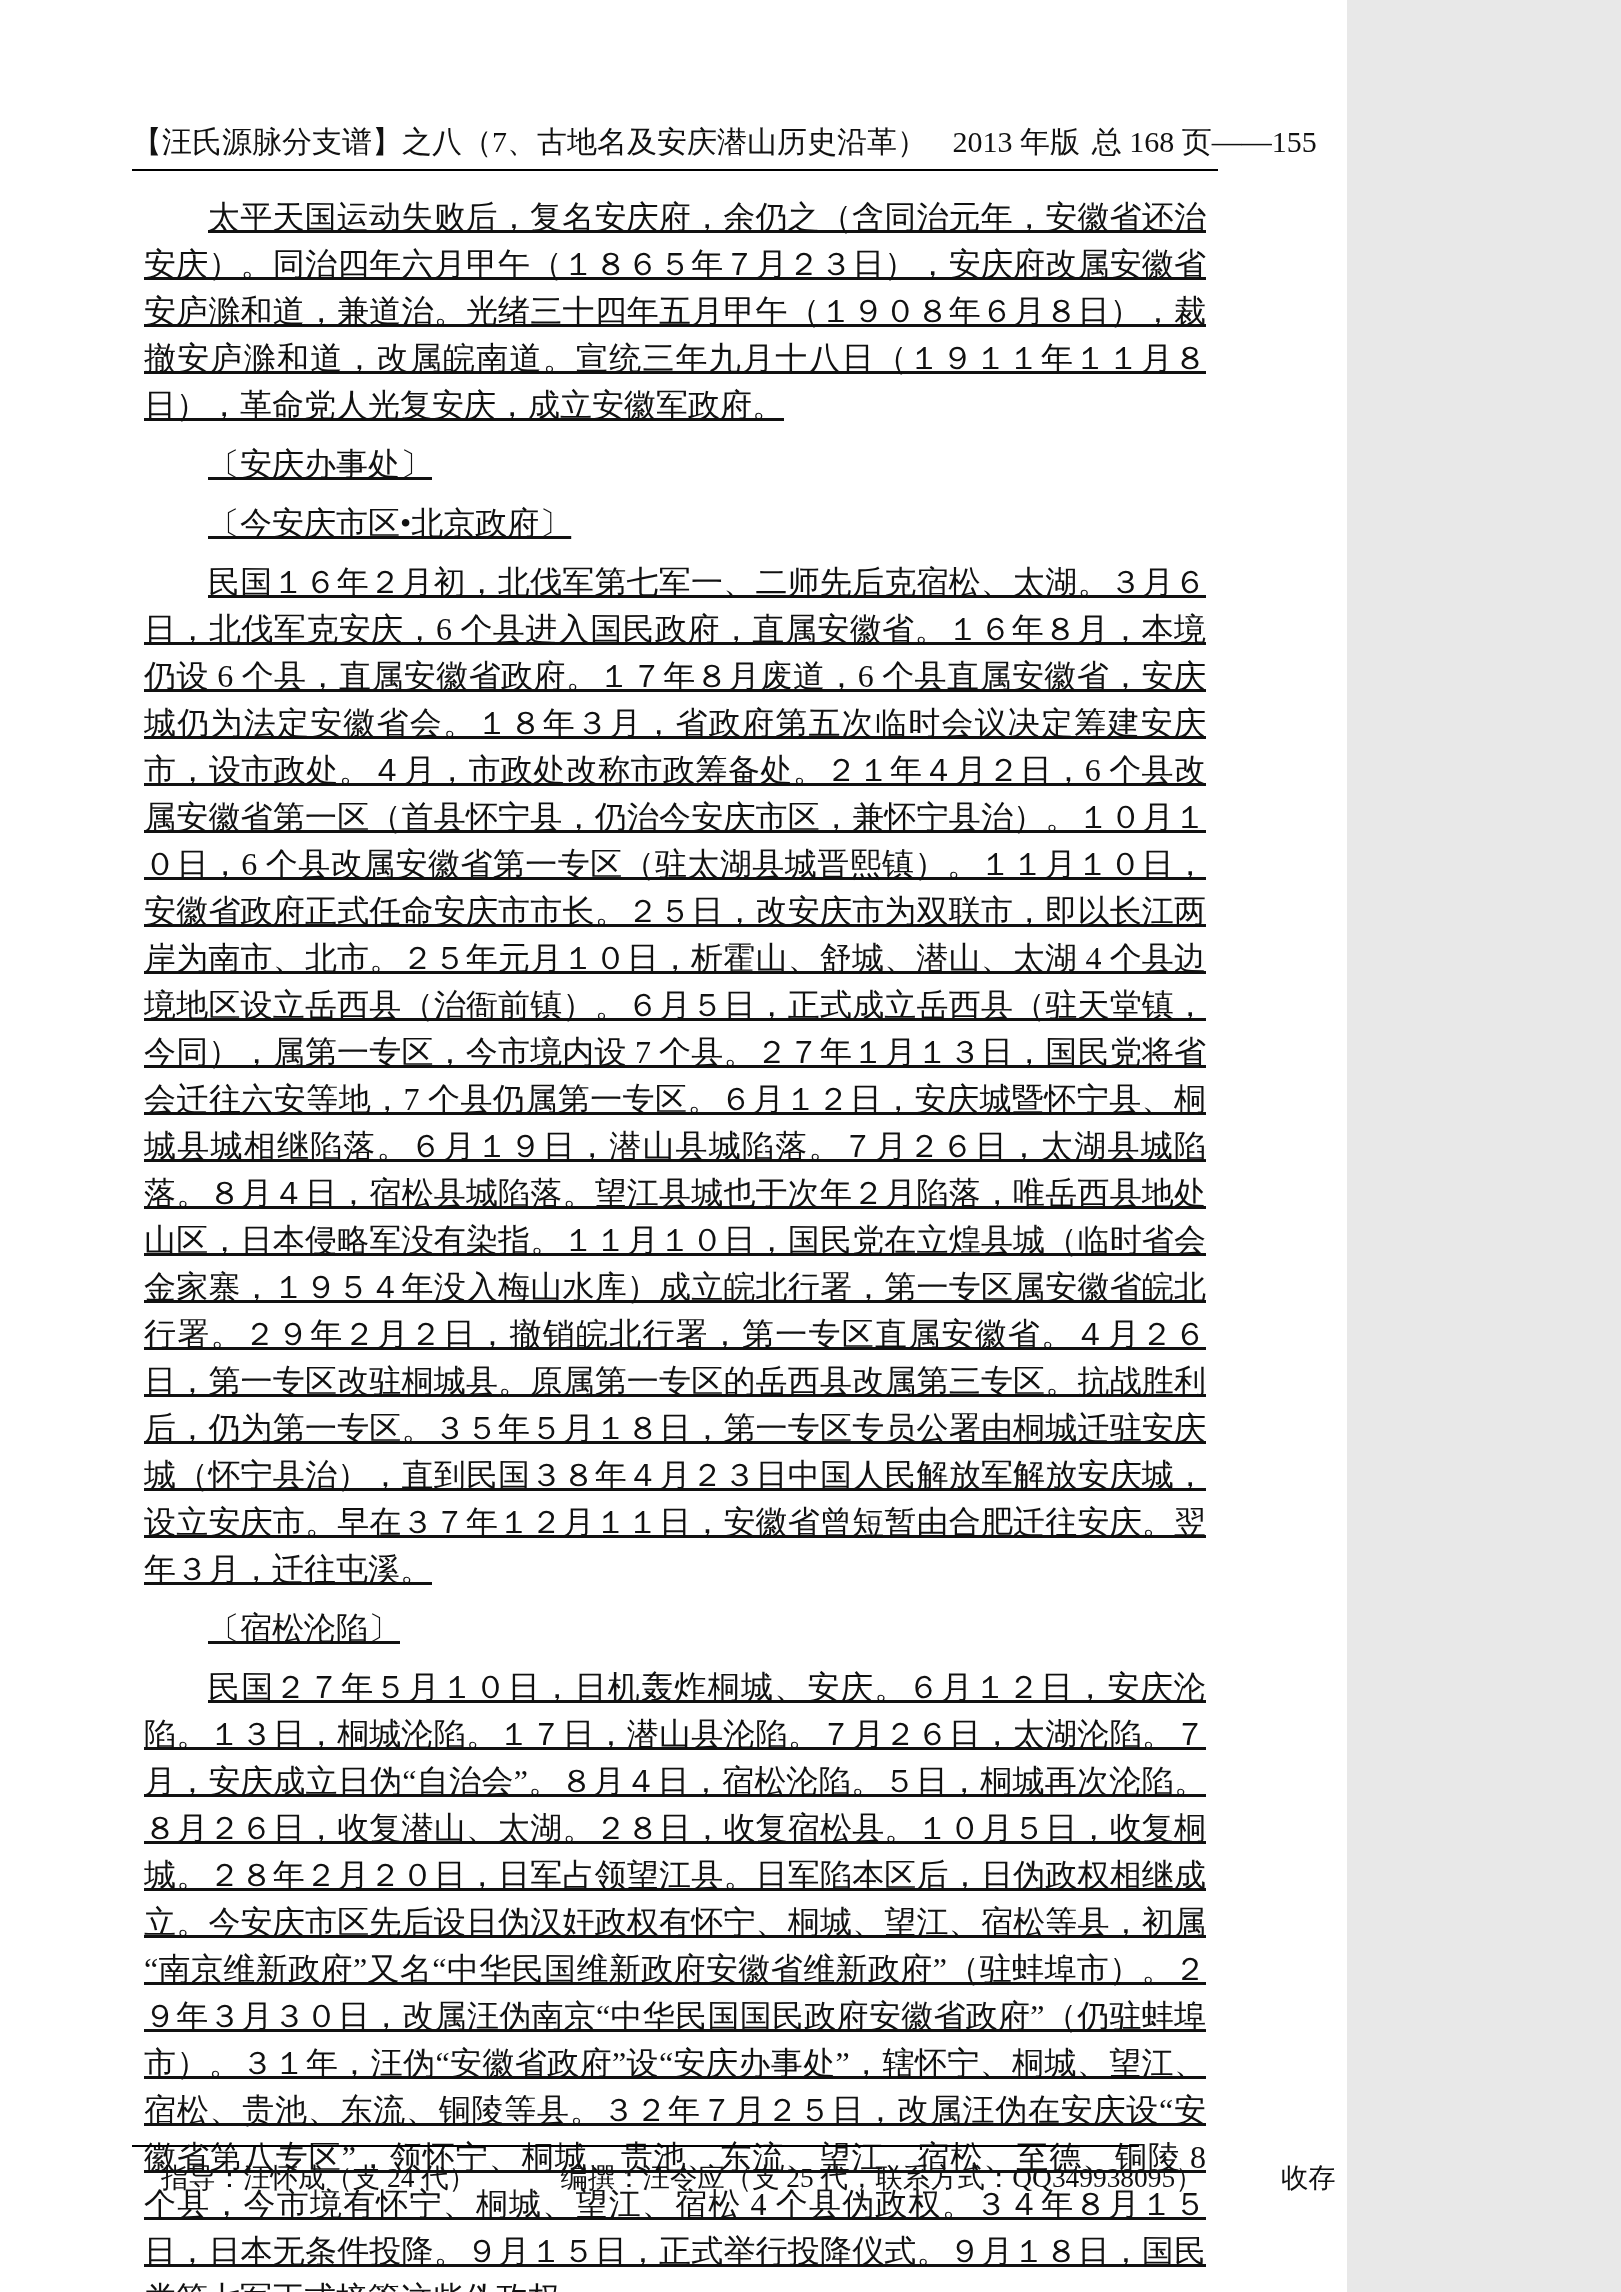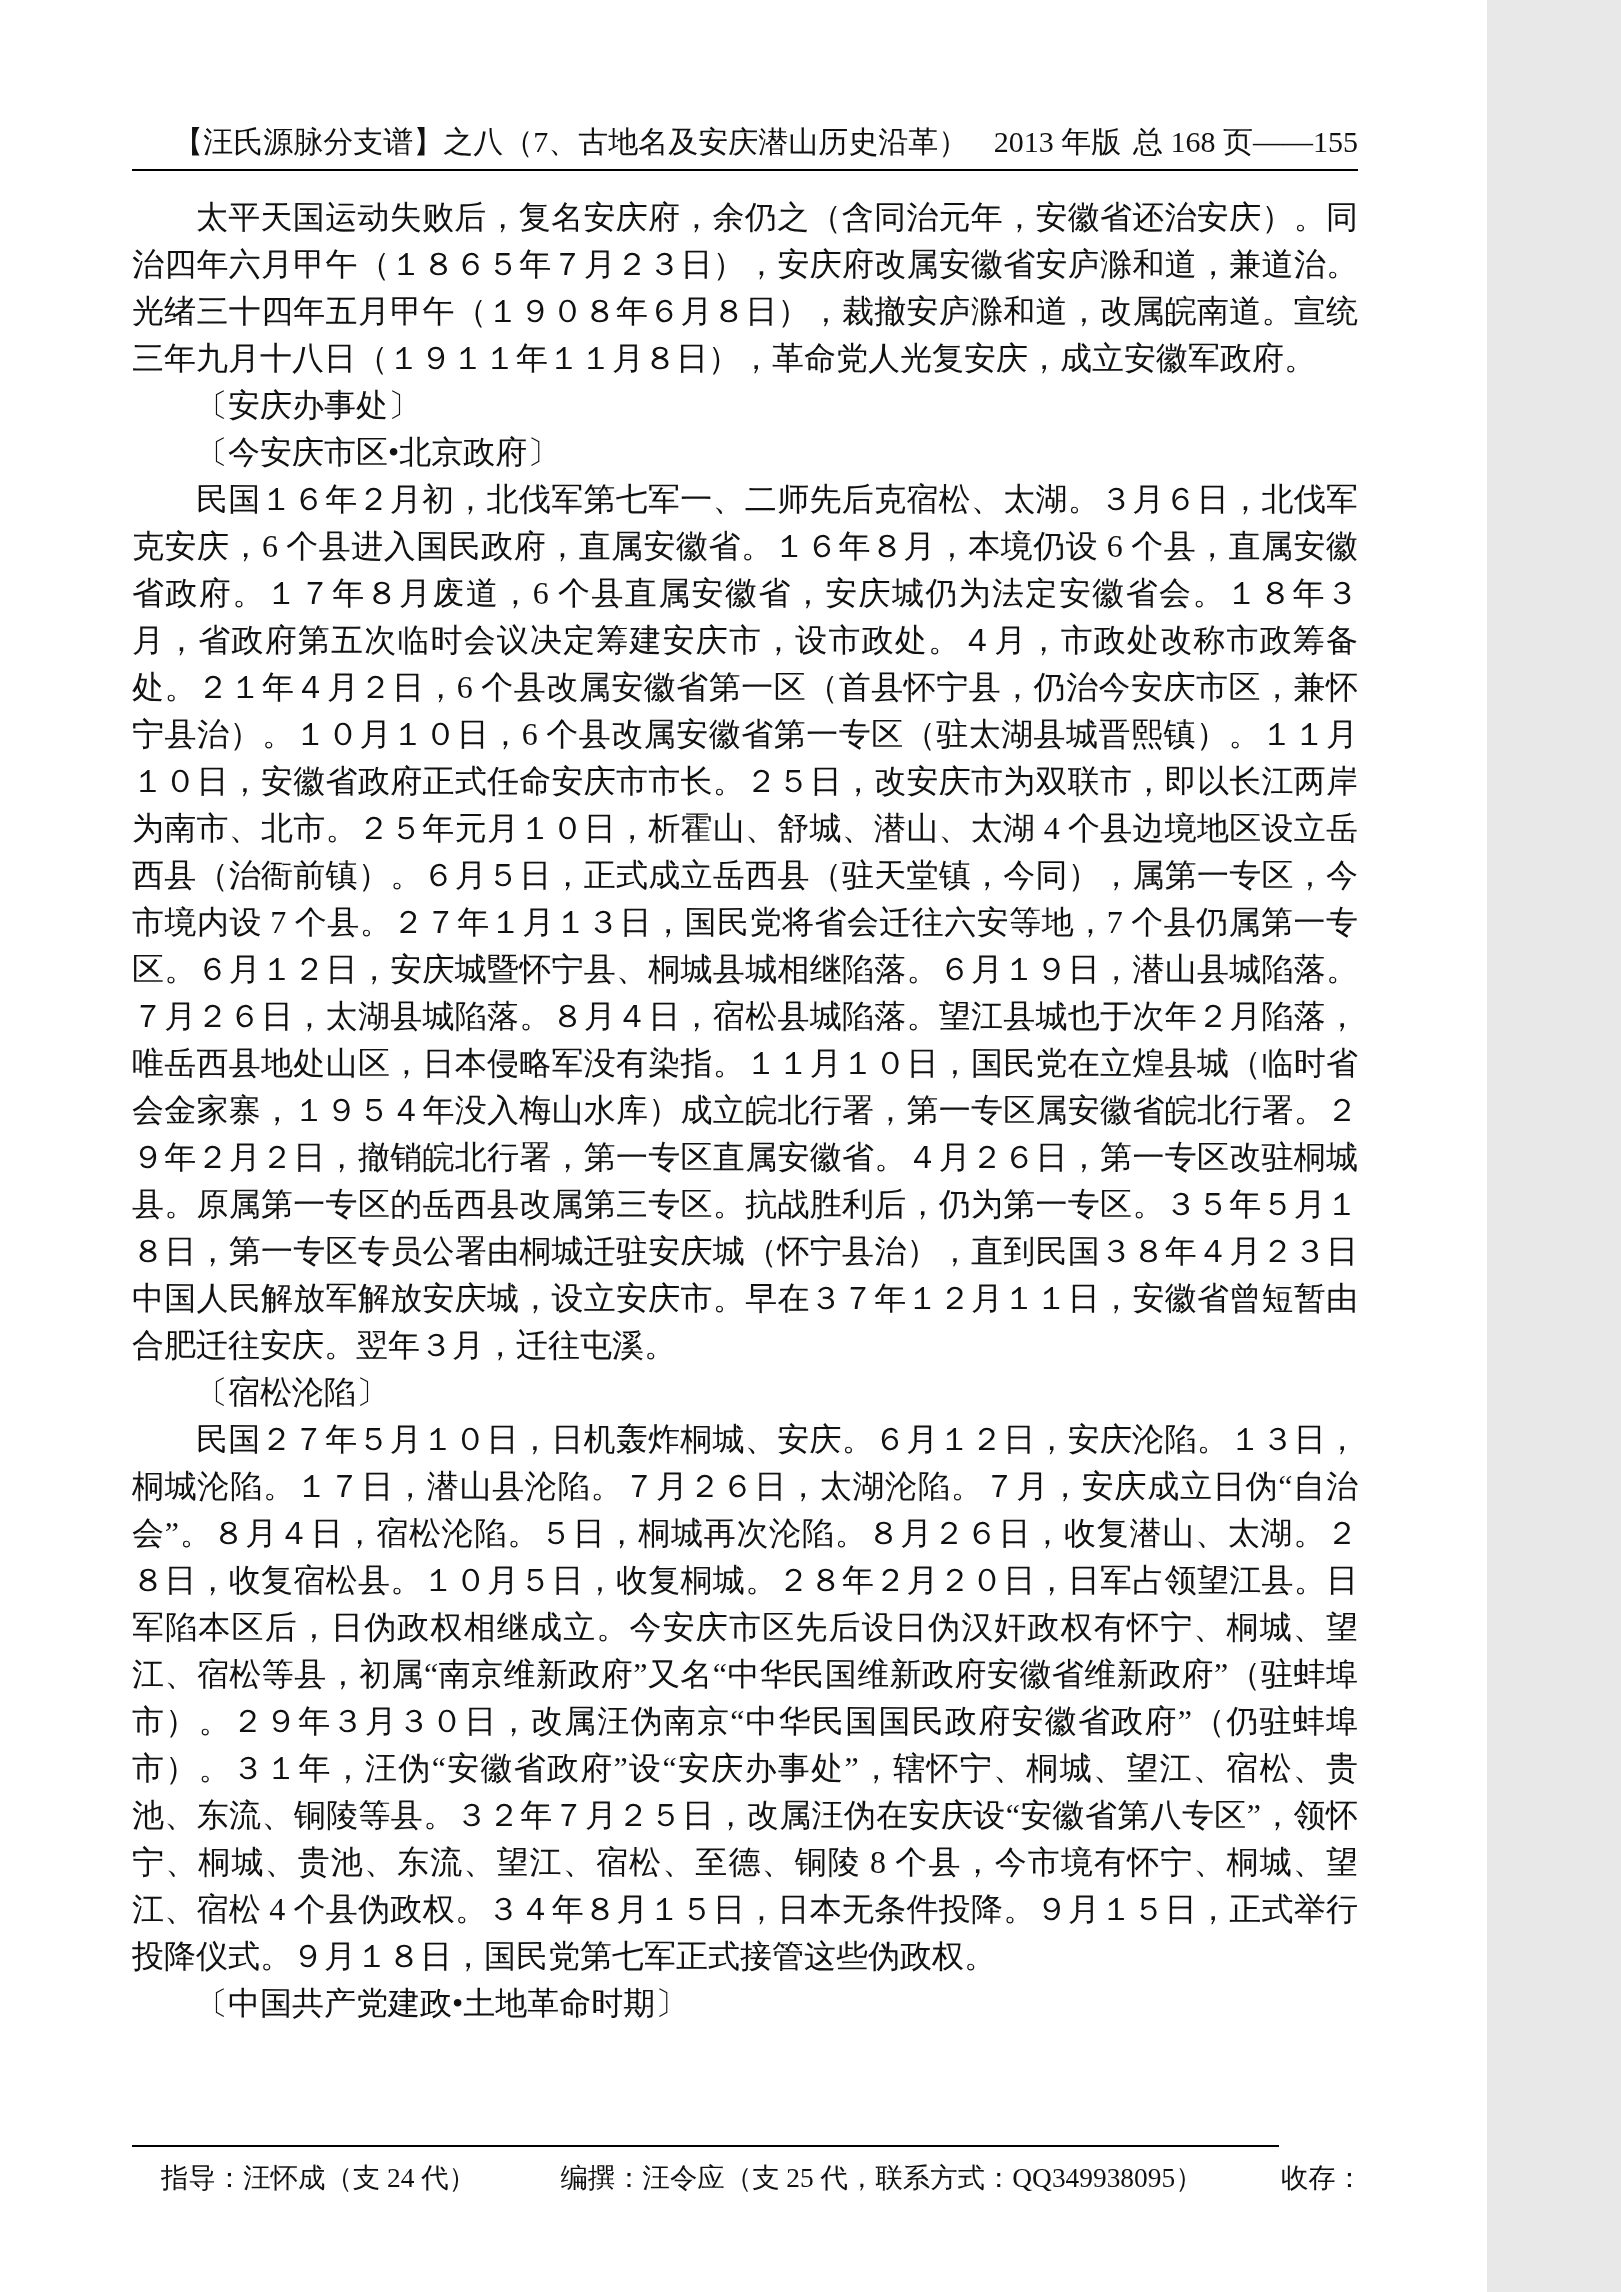--- a/index.html
+++ b/index.html
@@ -1,18 +1,18 @@
 <!DOCTYPE html>
 <html lang="zh"><head>
 <meta charset="utf-8">
 <style>
   html, body { margin: 0; padding: 0; background: #e8e8e8; }
   .page {
     position: relative;
-    width: 1487px;
+    width: 1347px;
     height: 2293px;
     background: #ffffff;
     color: #111111;
     font-family: "Liberation Serif", "DejaVu Serif", serif;
     overflow: hidden;
     box-sizing: border-box;
   }
   .content {
     position: absolute;
     left: 132px;
@@ -31,23 +31,24 @@
   .header .seg { display: inline; }
   .header .gap1 { display: inline-block; width: 25.5px; }
   .header .gap2 { display: inline-block; width: 11.8px; }
   .body-text {
     margin-top: 23.5px;
     font-size: 32px;
     line-height: 47px;
     text-align: justify;
   }
   .body-text p {
-    margin: 0;
+    margin: 12px;
     padding: 0;
     text-indent: 2em;
+    text-decoration: underline;
   }
   .footer {
     position: absolute;
     left: 132px;
     right: 208px;
     top: 2145px;
     border-top: 2.9px solid #000000;
     padding-top: 13.7px;
     font-size: 27.4px;
     line-height: 35px;

